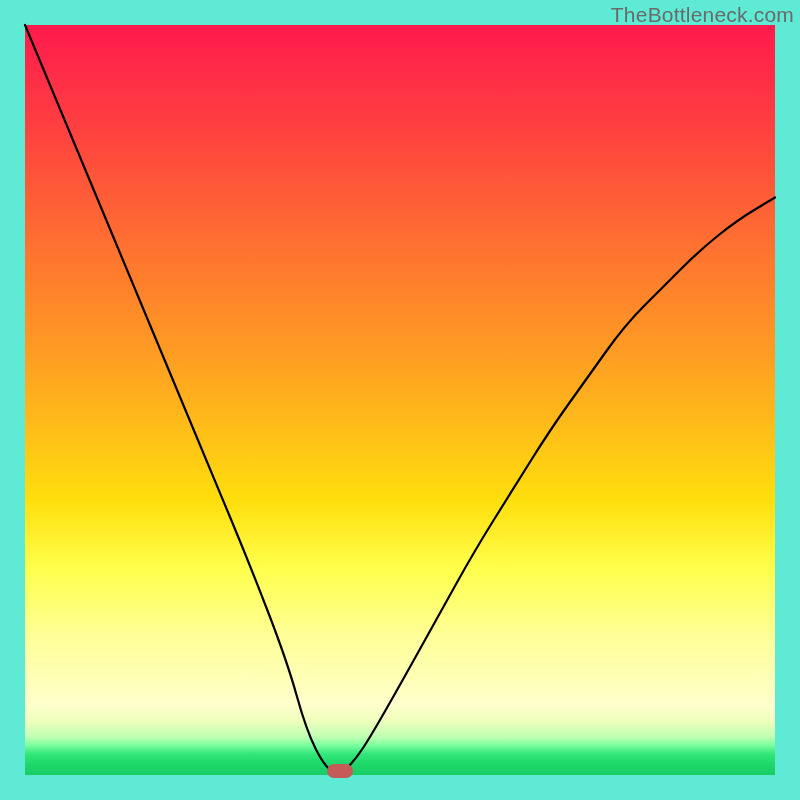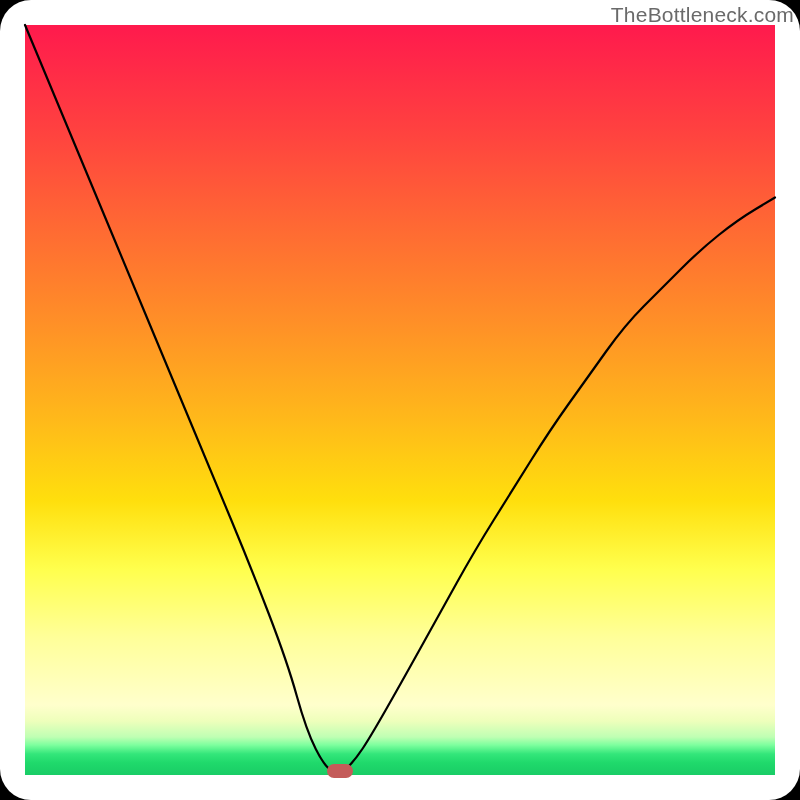--- a/index.html
+++ b/index.html
@@ -10,22 +10,21 @@
     background: #000;
     overflow: hidden;
     font-family: Arial, Helvetica, sans-serif;
   }
   .frame {
     position: absolute;
     left: 0;
     top: 0;
     width: 800px;
     height: 800px;
-    background: #ffffff;
-    border-radius: 31px;
+    background: #5eead4;
   }
   .plot-area {
     position: absolute;
     left: 25px;
     top: 25px;
     width: 750px;
     height: 750px;
     
   }
   .gradient-top {

